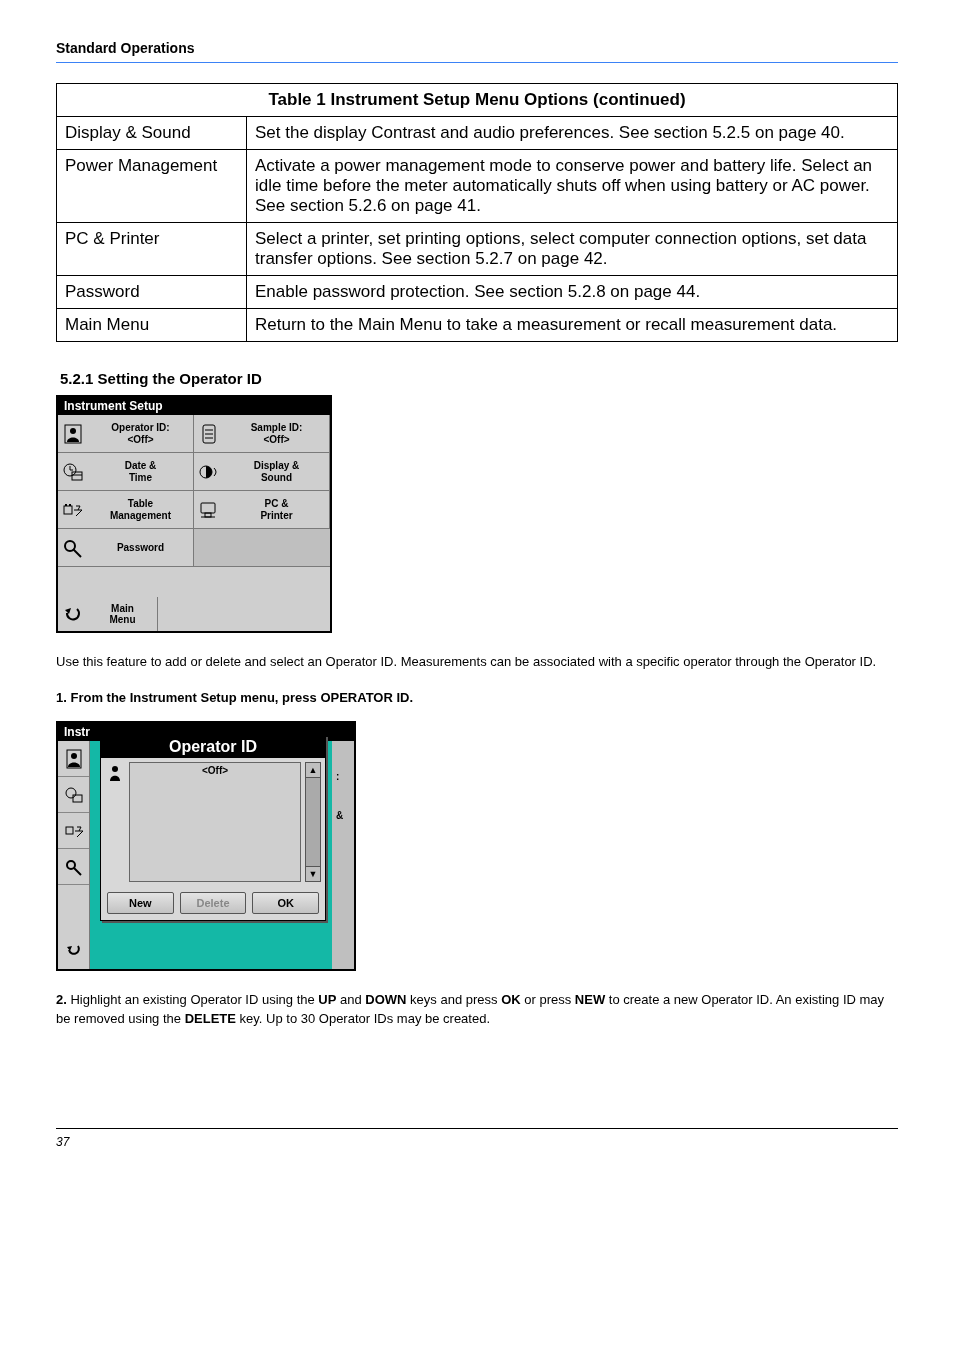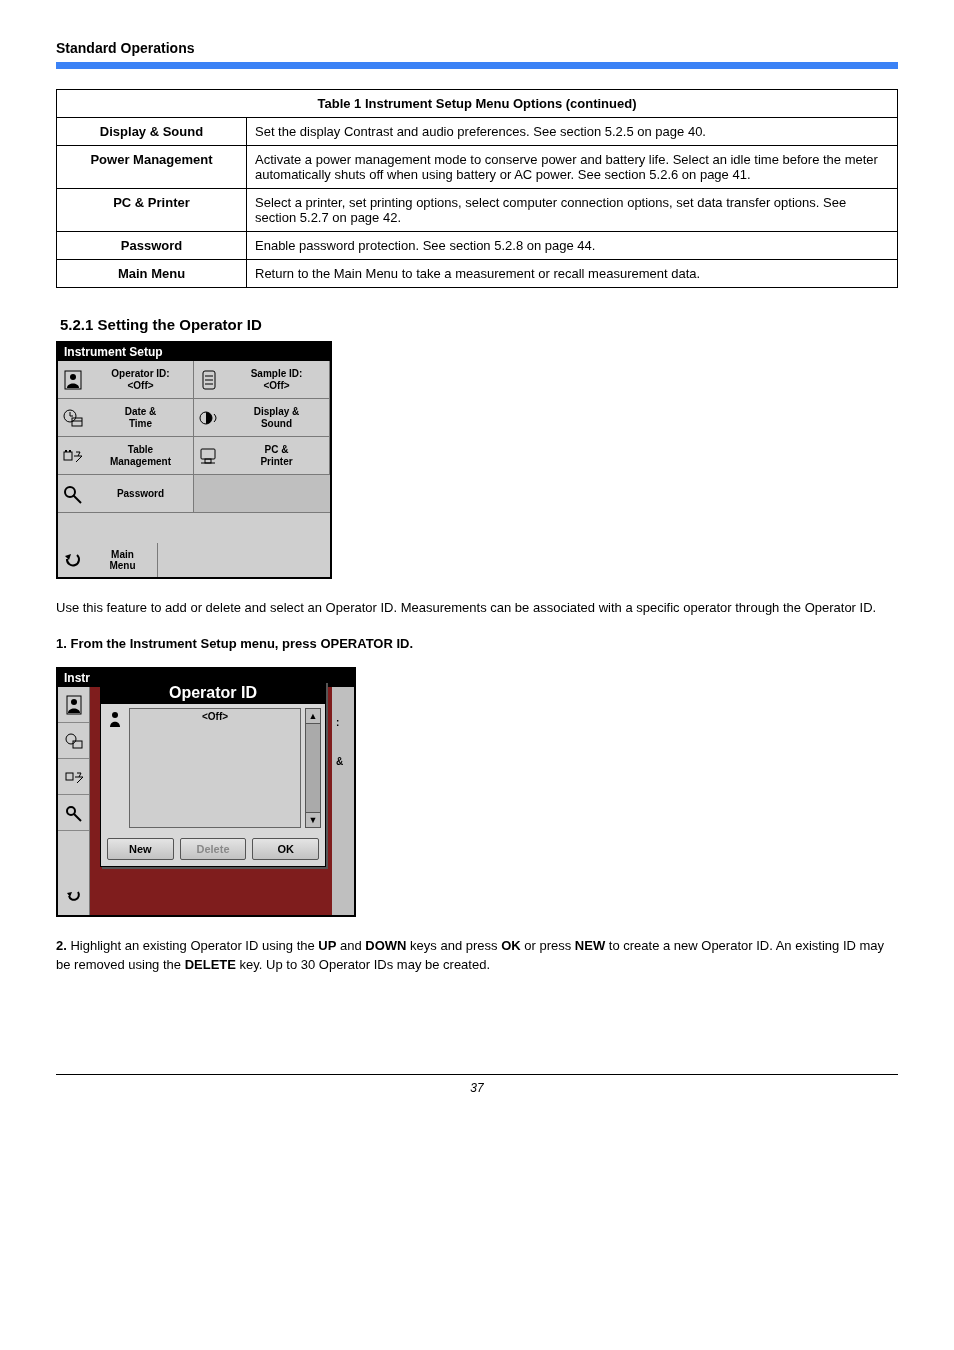--- a/index.html
+++ b/index.html
@@ -10,64 +10,63 @@
     color: #000;
     width: 954px;
   }
   .page {
     padding: 40px 56px 40px 56px;
   }
   .running-head {
     font-size: 14px;
     font-weight: bold;
     padding-bottom: 6px;
-    border-bottom: 7px solid #3b82f6;
+    border-bottom: 1px solid #3b82f6;
     margin-bottom: 20px;
   }
   table.data-table {
     width: 100%;
     border-collapse: collapse;
     margin-bottom: 28px;
-    font-size: 13px;
+    font-size: 17px;
   }
   table.data-table th,
   table.data-table td {
     border: 1px solid #000;
     padding: 6px 8px;
     text-align: left;
     vertical-align: top;
   }
   table.data-table th {
     text-align: center;
     font-weight: bold;
   }
   table.data-table td.col1 {
     width: 190px;
-    font-weight: bold;
-    text-align: center;
+    font-weight: normal;
+    text-align: left;
   }
   h3.section-title {
     font-size: 15px;
     font-weight: bold;
     margin: 22px 0 8px 4px;
   }
   .figure-block {
     margin-bottom: 20px;
   }
   .para {
     font-size: 13px;
     line-height: 1.4;
     margin: 10px 0 0 0;
   }
   .footer {
     border-top: 1px solid #000;
     margin-top: 100px;
     padding-top: 6px;
     font-size: 12px;
-    text-align: center;
   }
 
   
   .fig1 {
     width: 276px;
     border: 2px solid #000;
     background: #cfcfcf;
   }
   .fig1 .titlebar {
     background: #000;
@@ -118,21 +117,21 @@
   .fig1 .bottomrow .cell { min-height: 34px; border-bottom: none; }
   .fig1 .bottomrow .filler { border: none; background: #cfcfcf; }
   .fig1 .label-2line .l1 { display: block; }
   .fig1 .label-2line .l2 { display: block; }
 
   
   .fig2 {
     width: 300px;
     position: relative;
     border: 2px solid #000;
-    background: #7f1d1d;
+    background: #14b8a6;
   }
   .fig2 .titlebar {
     background: #000;
     color: #fff;
     font-weight: bold;
     font-size: 12px;
     padding: 2px 6px;
   }
   .fig2 .sidecol {
     position: absolute;

